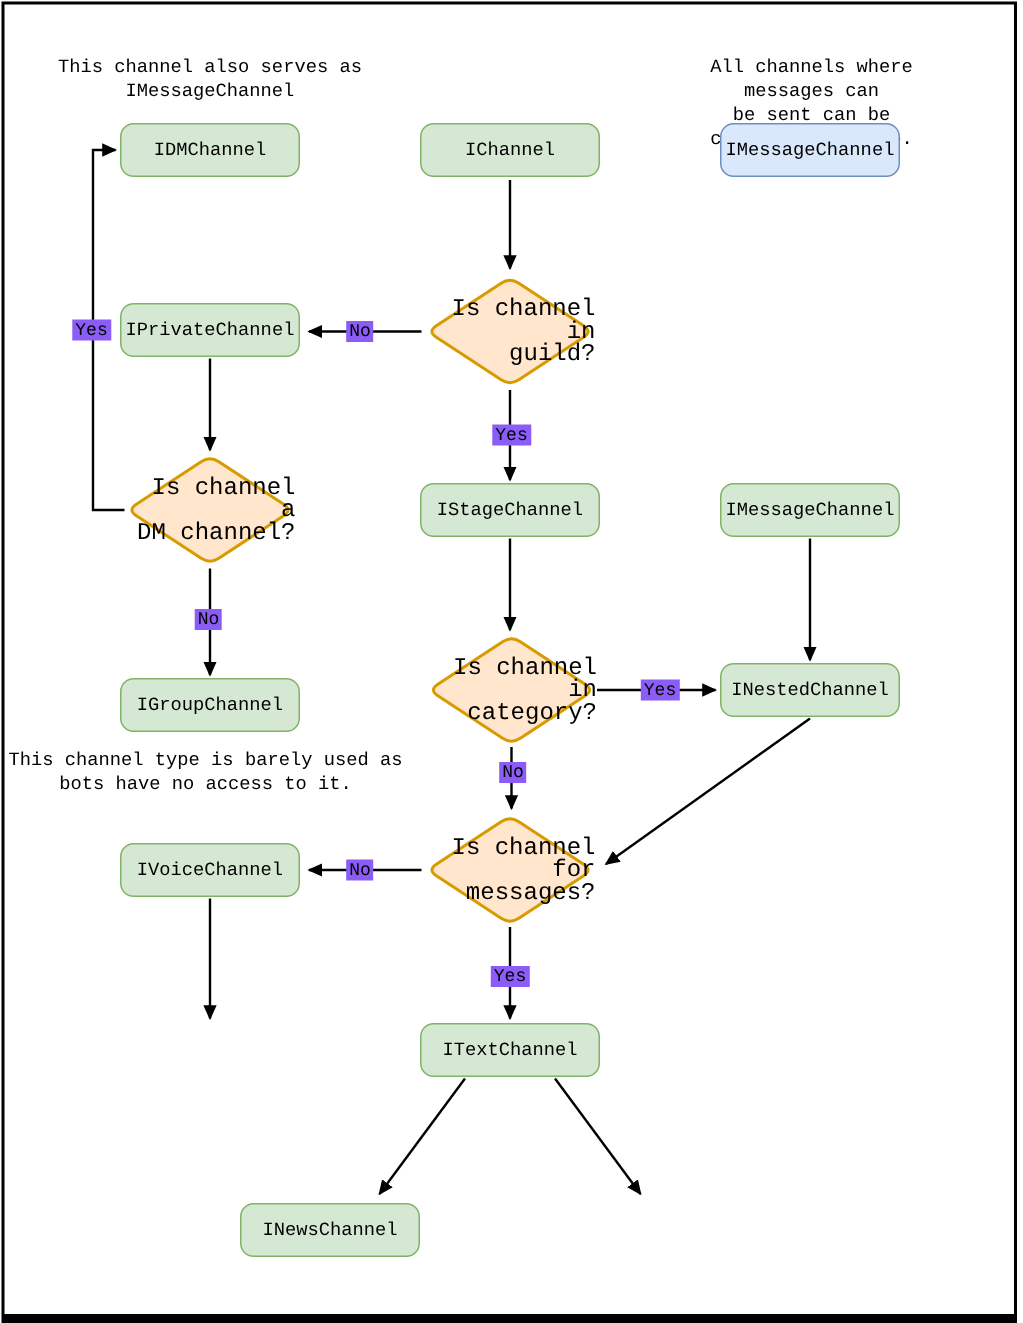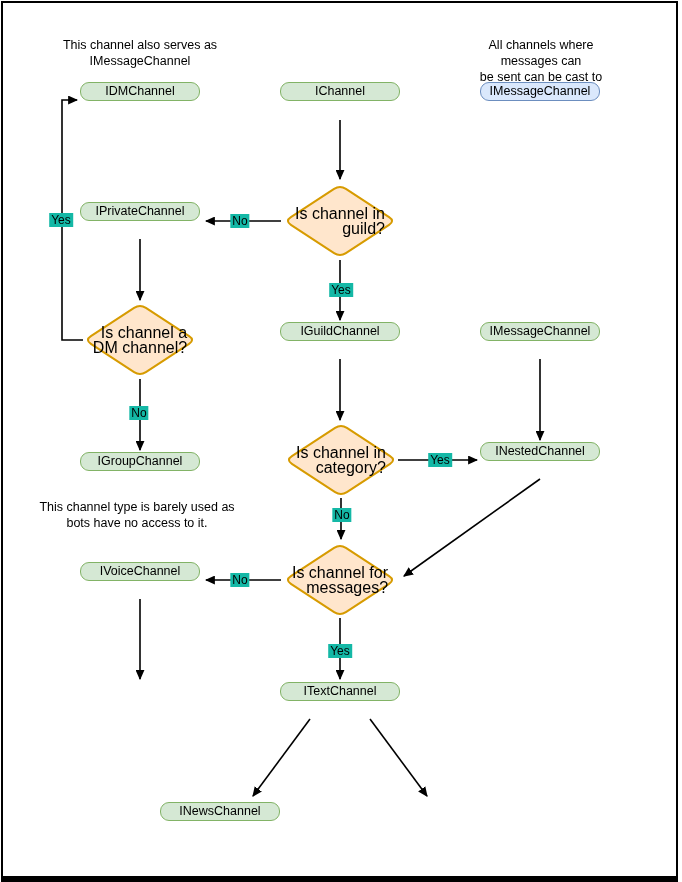--- a/index.html
+++ b/index.html
@@ -1,31 +1,31 @@
 <!DOCTYPE html>
 <html><head>
 <meta charset="utf-8">
 <style>
   html,body{margin:0;padding:0;background:#fff;}
   #canvas{position:relative;width:682px;height:882px;background:#ffffff;overflow:hidden;
-          font-family:Liberation Sans, sans-serif;color:#000;}
+          font-family:Liberation Mono, monospace;color:#000;}
   #frame{position:absolute;left:1px;top:1px;width:673px;height:873px;box-sizing:content-box;
          border:2px solid #000;border-bottom:6px solid #000;pointer-events:none;}
   svg.edges{position:absolute;left:0;top:0;}
-  .node{position:absolute;width:120px;height:19px;box-sizing:border-box;
+  .node{position:absolute;width:120px;height:36px;box-sizing:border-box;
         display:flex;align-items:center;justify-content:center;
         font-size:12.5px;line-height:15px;text-align:center;border-radius:9px;}
   .green{background:#d5e8d4;border:1.5px solid #82b366;}
   .blue{background:#dae8fc;border:1.5px solid #6c8ebf;}
   .diamond{position:absolute;width:114px;height:76px;}
   .diamond svg{position:absolute;left:0;top:0;}
   .dlabel{position:absolute;left:0;top:0;width:114px;height:76px;display:flex;
           align-items:center;justify-content:center;text-align:right;
           font-size:16px;line-height:15px;white-space:pre-line;}
-  .elabel{position:absolute;transform:translate(-50%,-50%);background:#14b8a6;
+  .elabel{position:absolute;transform:translate(-50%,-50%);background:#8b5cf6;
           padding:0 2px;font-size:12px;line-height:14px;}
   .note{position:absolute;transform:translateX(-50%);text-align:center;
         font-size:12.5px;line-height:16px;white-space:pre-line;}
 </style>
 </head>
 <body>
 
 <div id="canvas">
 
   <svg class="edges" width="682" height="882">
@@ -58,21 +58,21 @@
 IMessageChannel</div>
   <div class="note" style="left:541px;top:37px">All channels where messages can
 be sent can be cast to this type.</div>
   <div class="note" style="left:137px;top:499px">This channel type is barely used as
 bots have no access to it.</div>
 
   <div class="node green" style="left:80px;top:82px">IDMChannel</div>
   <div class="node green" style="left:280px;top:82px">IChannel</div>
   <div class="node blue" style="left:480px;top:82px">IMessageChannel</div>
   <div class="node green" style="left:80px;top:202px">IPrivateChannel</div>
-  <div class="node green" style="left:280px;top:322px">IGuildChannel</div>
+  <div class="node green" style="left:280px;top:322px">IStageChannel</div>
   <div class="node green" style="left:480px;top:322px">IMessageChannel</div>
   <div class="node green" style="left:80px;top:452px">IGroupChannel</div>
   <div class="node green" style="left:480px;top:442px">INestedChannel</div>
   <div class="node green" style="left:80px;top:562px">IVoiceChannel</div>
   <div class="node green" style="left:280px;top:682px">ITextChannel</div>
   <div class="node green" style="left:160px;top:802px">INewsChannel</div>
 
   <div class="diamond" style="left:283px;top:183px">
     <svg width="114" height="76">
       <path d="M62.9,5.8 L106.1,34.2 Q112,38 106.1,41.8 L62.9,70.2 Q57,74 51.1,70.2 L7.9,41.8 Q2,38 7.9,34.2 L51.1,5.8 Q57,2 62.9,5.8 Z" fill="#ffe6cc" stroke="#d79b00" stroke-width="2"></path>

